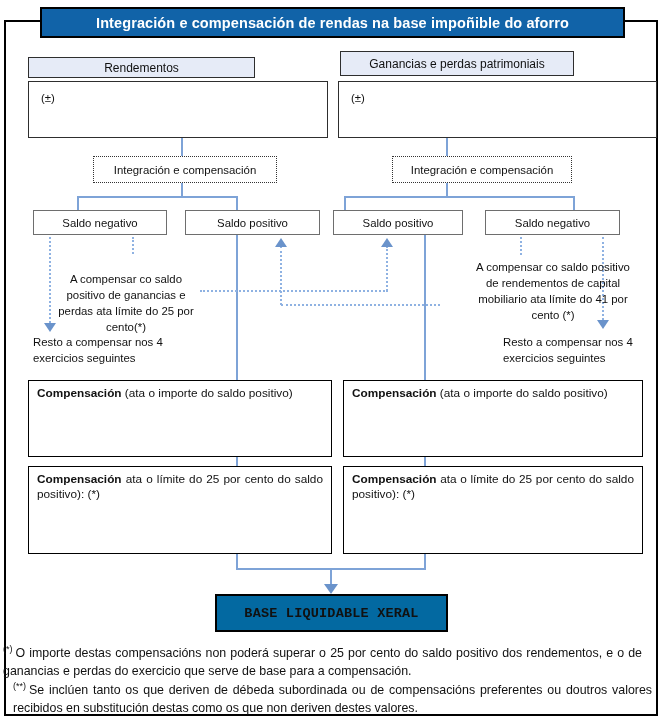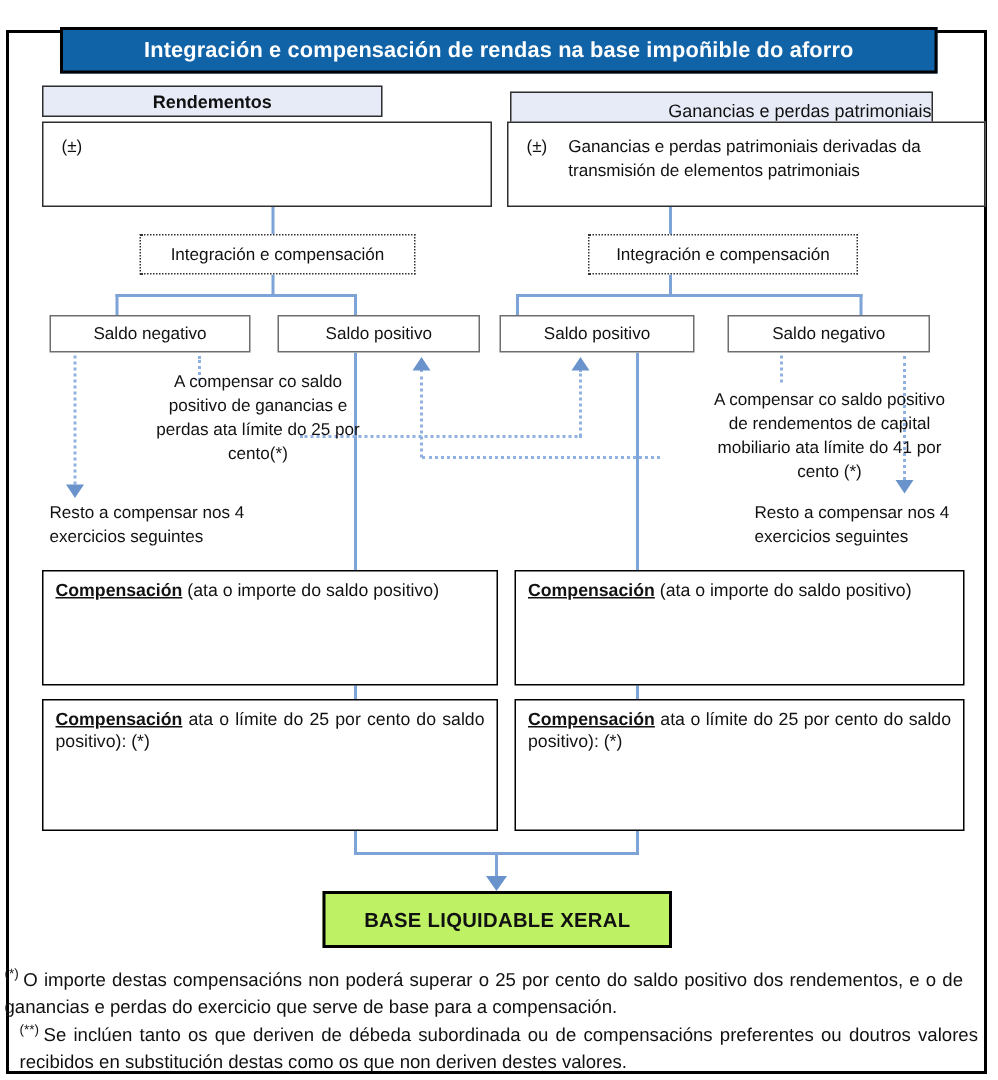--- a/index.html
+++ b/index.html
@@ -50,38 +50,38 @@
           border-top:9px solid var(--arrow);z-index:2;}
   .arr-dn-big{width:0;height:0;border-left:7px solid transparent;border-right:7px solid transparent;
           border-top:10px solid var(--arrow);z-index:2;}
   .note{font-size:11.4px;line-height:16px;z-index:3;}
   .note.center{text-align:center;}
   .compbox{
     background:#fff;border:1.7px solid #000;z-index:2;
     padding:5px 8px 4px 8px;font-size:11.8px;line-height:14.5px;text-align:justify;
   }
   .compbox p{margin:0 0 3px 0;}
-  .compbox .bold{font-weight:bold;text-decoration:underline;}
+  .compbox .bold{font-weight:bold;}
   .basebox{
-    background:#bef264;border:2.5px solid #000;z-index:3;font-weight:bold;font-size:13.5px;
-    display:flex;align-items:center;justify-content:center;letter-spacing:.2px;
+    background:#0369a1;border:2.5px solid #000;z-index:3;font-weight:bold;font-size:13.5px;
+    display:flex;align-items:center;justify-content:center;letter-spacing:.2px;font-family:Liberation Mono, monospace;
   }
   .footnote{font-size:12.4px;line-height:17.5px;text-align:justify;z-index:3;}
   .footnote sup{font-size:9px;margin-right:3px;}
 </style>
 </head>
 <body>
 
 <div class="abs frame" style="left:4px;top:20px;width:654px;height:696px;"></div>
 
-<div class="abs titlebar" style="left:40px;top:18px;width:585px;height:31px;">
+<div class="abs titlebar" style="left:40px;top:7px;width:585px;height:31px;">
   <span>Integración e compensación de rendas na base impoñible do aforro</span>
 </div>
 
-<div class="abs hdrbox" style="left:28px;top:57px;width:227px;height:21px;font-weight:bold;">
+<div class="abs hdrbox" style="left:28px;top:57px;width:227px;height:21px;">
   <span>Rendementos</span>
 </div>
 <div class="abs srcbox" style="left:28px;top:81px;width:300px;height:57px;">
   <span class="sign">(±)</span>
 </div>
 
 <div class="abs vline" style="left:181px;top:138px;height:18px;"></div>
 <div class="abs dashbox" style="left:93px;top:156px;width:184px;height:27px;">
   <span>Integración e compensación</span>
 </div>
@@ -94,43 +94,42 @@
   <span>Saldo negativo</span>
 </div>
 <div class="abs saldo" style="left:185px;top:210px;width:135px;height:25px;">
   <span>Saldo positivo</span>
 </div>
 
 <div class="abs vdot" style="left:49px;top:237px;height:86px;"></div>
 <div class="abs arr-dn" style="left:44px;top:323px;"></div>
 <div class="abs vdot" style="left:132px;top:237px;height:17px;"></div>
 
-<div class="abs note center" style="left:55px;top:247px;width:142px;margin-left:46px;">
+<div class="abs note center" style="left:55px;top:271px;width:142px;">
   <span>A compensar co saldo positivo de ganancias e perdas ata límite do 25 por cento(*)</span>
 </div>
 <div class="abs note" style="left:33px;top:334px;width:150px;">
   <span>Resto a compensar nos 4 exercicios seguintes</span>
 </div>
 
 <div class="abs vline" style="left:236px;top:235px;height:335px;"></div>
 
 <div class="abs hdot" style="left:200px;top:290px;width:188px;"></div>
 <div class="abs vdot" style="left:386px;top:246px;height:45px;"></div>
 <div class="abs arr-up" style="left:381px;top:238px;"></div>
 
 <div class="abs hdot" style="left:281px;top:304px;width:159px;"></div>
 <div class="abs vdot" style="left:280px;top:246px;height:59px;"></div>
 <div class="abs arr-up" style="left:275px;top:238px;"></div>
 
-<div class="abs hdrbox" style="left:340px;top:61px;width:282px;height:25px;justify-content:flex-end;">
+<div class="abs hdrbox" style="left:340px;top:51px;width:234px;height:25px;">
   <span>Ganancias e perdas patrimoniais</span>
 </div>
 <div class="abs srcbox" style="left:338px;top:81px;width:319px;height:57px;">
   <span class="sign">(±)</span>
-  <span>Ganancias e perdas patrimoniais derivadas da transmisión de elementos patrimoniais</span>
 </div>
 
 <div class="abs vline" style="left:446px;top:138px;height:18px;"></div>
 <div class="abs dashbox" style="left:392px;top:156px;width:180px;height:27px;">
   <span>Integración e compensación</span>
 </div>
 <div class="abs vline" style="left:446px;top:183px;height:14px;"></div>
 <div class="abs hline" style="left:344px;top:196px;width:231px;"></div>
 <div class="abs vline" style="left:344px;top:196px;height:14px;"></div>
 <div class="abs vline" style="left:573px;top:196px;height:14px;"></div>

